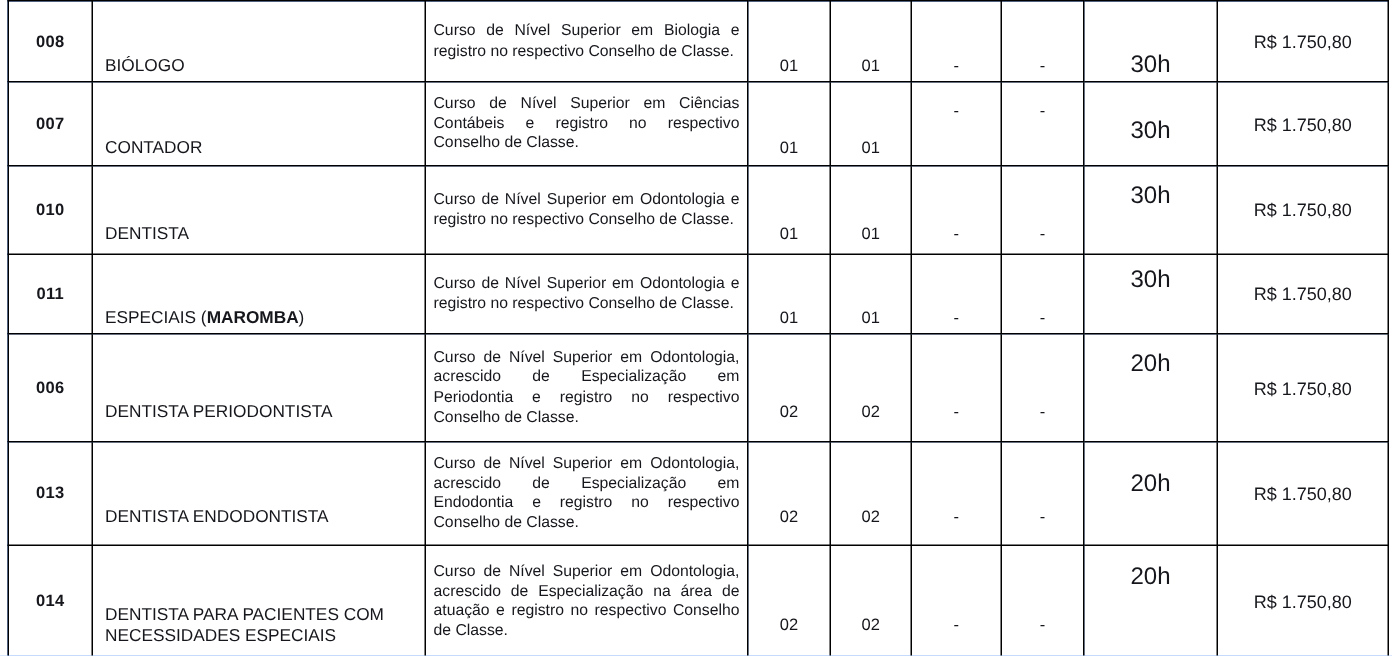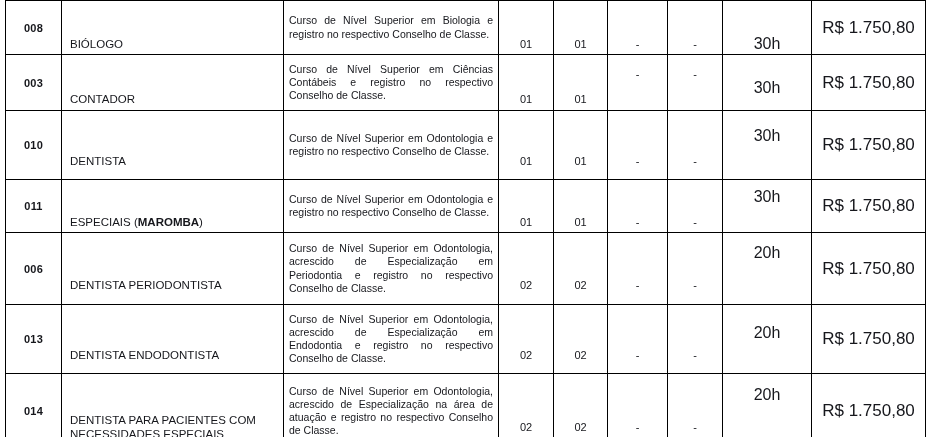--- a/index.html
+++ b/index.html
@@ -95,21 +95,21 @@
     font-size: 11px;
     text-align: center;
   }
 
   .ch {
     font-size: 16px;
     text-align: center;
   }
 
   .sal {
-    font-size: 17px;
+    font-size: 12px;
     text-align: center;
     white-space: nowrap;
   }
   td.va-mid    { vertical-align: middle; }
 
   .off-up-16  { position: relative; top: -16px; }
   .off-up-9   { position: relative; top: -9px;  }
   .off-up-6   { position: relative; top: -6px;  }
   .off-dn-5   { position: relative; top: 5px;   }
   .off-0      { position: relative; top: 16px;     }
@@ -156,21 +156,21 @@
           </td>
           <td class="va-mid">
             <span class="cell ch off-0">30h</span>
           </td>
           <td class="va-mid">
             <span class="cell sal">R$ 1.750,80</span>
           </td>
         </tr>
         <tr style="height: 56px;">
           <td class="va-mid">
-            <span class="cell code">003</span>
+            <span class="cell code">007</span>
           </td>
           <td class="va-mid">
             <span class="cell name"><span>CONTADOR</span></span>
           </td>
           <td class="va-mid">
             <span class="cell req">Curso de Nível Superior em Ciências Contábeis e registro no respectivo Conselho de Classe.</span>
           </td>
           <td class="va-mid">
             <span class="cell num off-0">01</span>
           </td>
@@ -183,21 +183,21 @@
           <td class="va-mid">
             <span class="cell dash off-up-9">-</span>
           </td>
           <td class="va-mid">
             <span class="cell ch off-dn-5">30h</span>
           </td>
           <td class="va-mid">
             <span class="cell sal">R$ 1.750,80</span>
           </td>
         </tr>
-        <tr style="height: 69px;">
+        <tr style="height: 59px;">
           <td class="va-mid">
             <span class="cell code">010</span>
           </td>
           <td class="va-mid">
             <span class="cell name"><span>DENTISTA</span></span>
           </td>
           <td class="va-mid">
             <span class="cell req">Curso de Nível Superior em Odontologia e registro no respectivo Conselho de Classe.</span>
           </td>
           <td class="va-mid">

